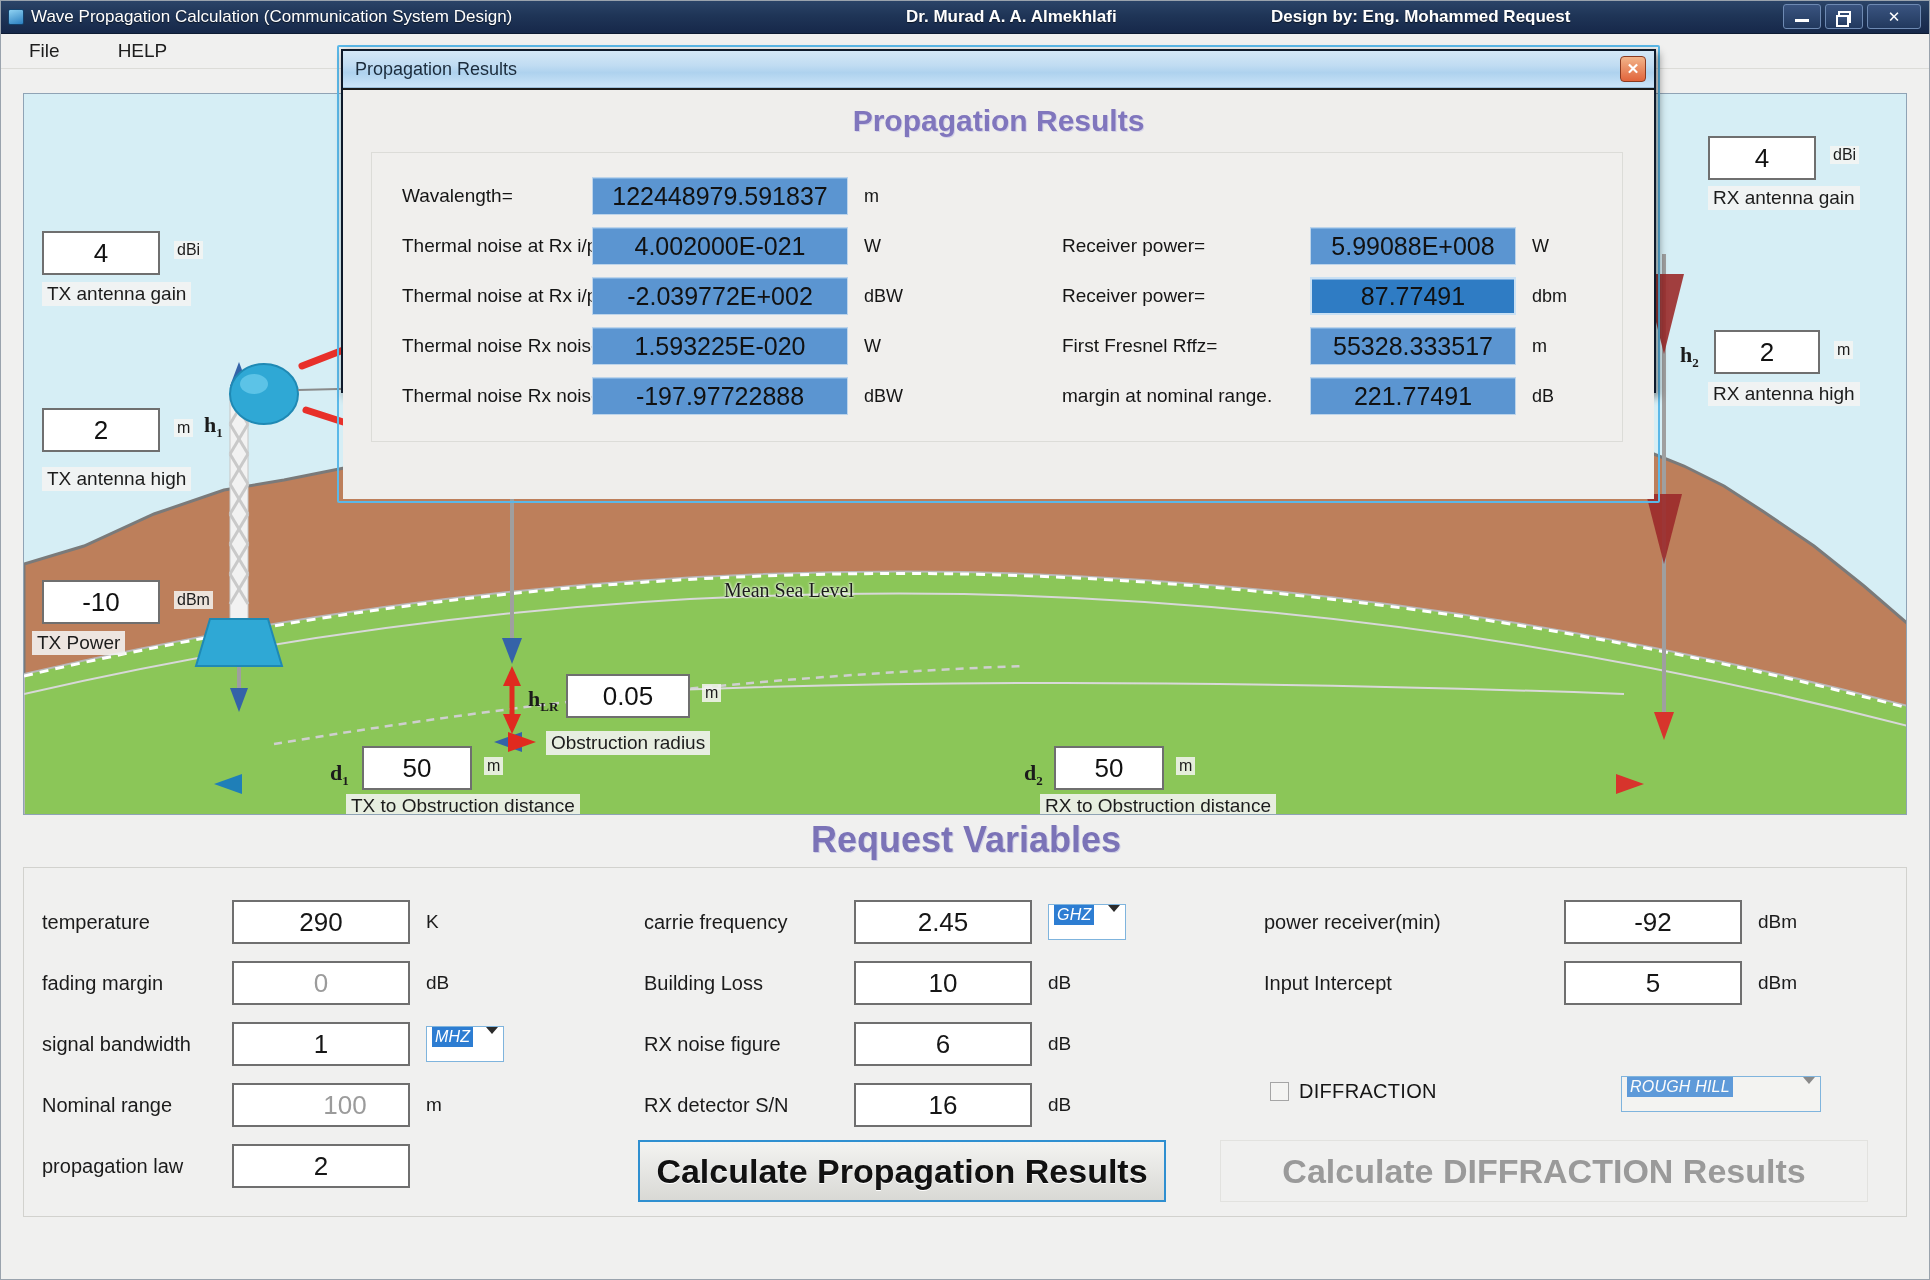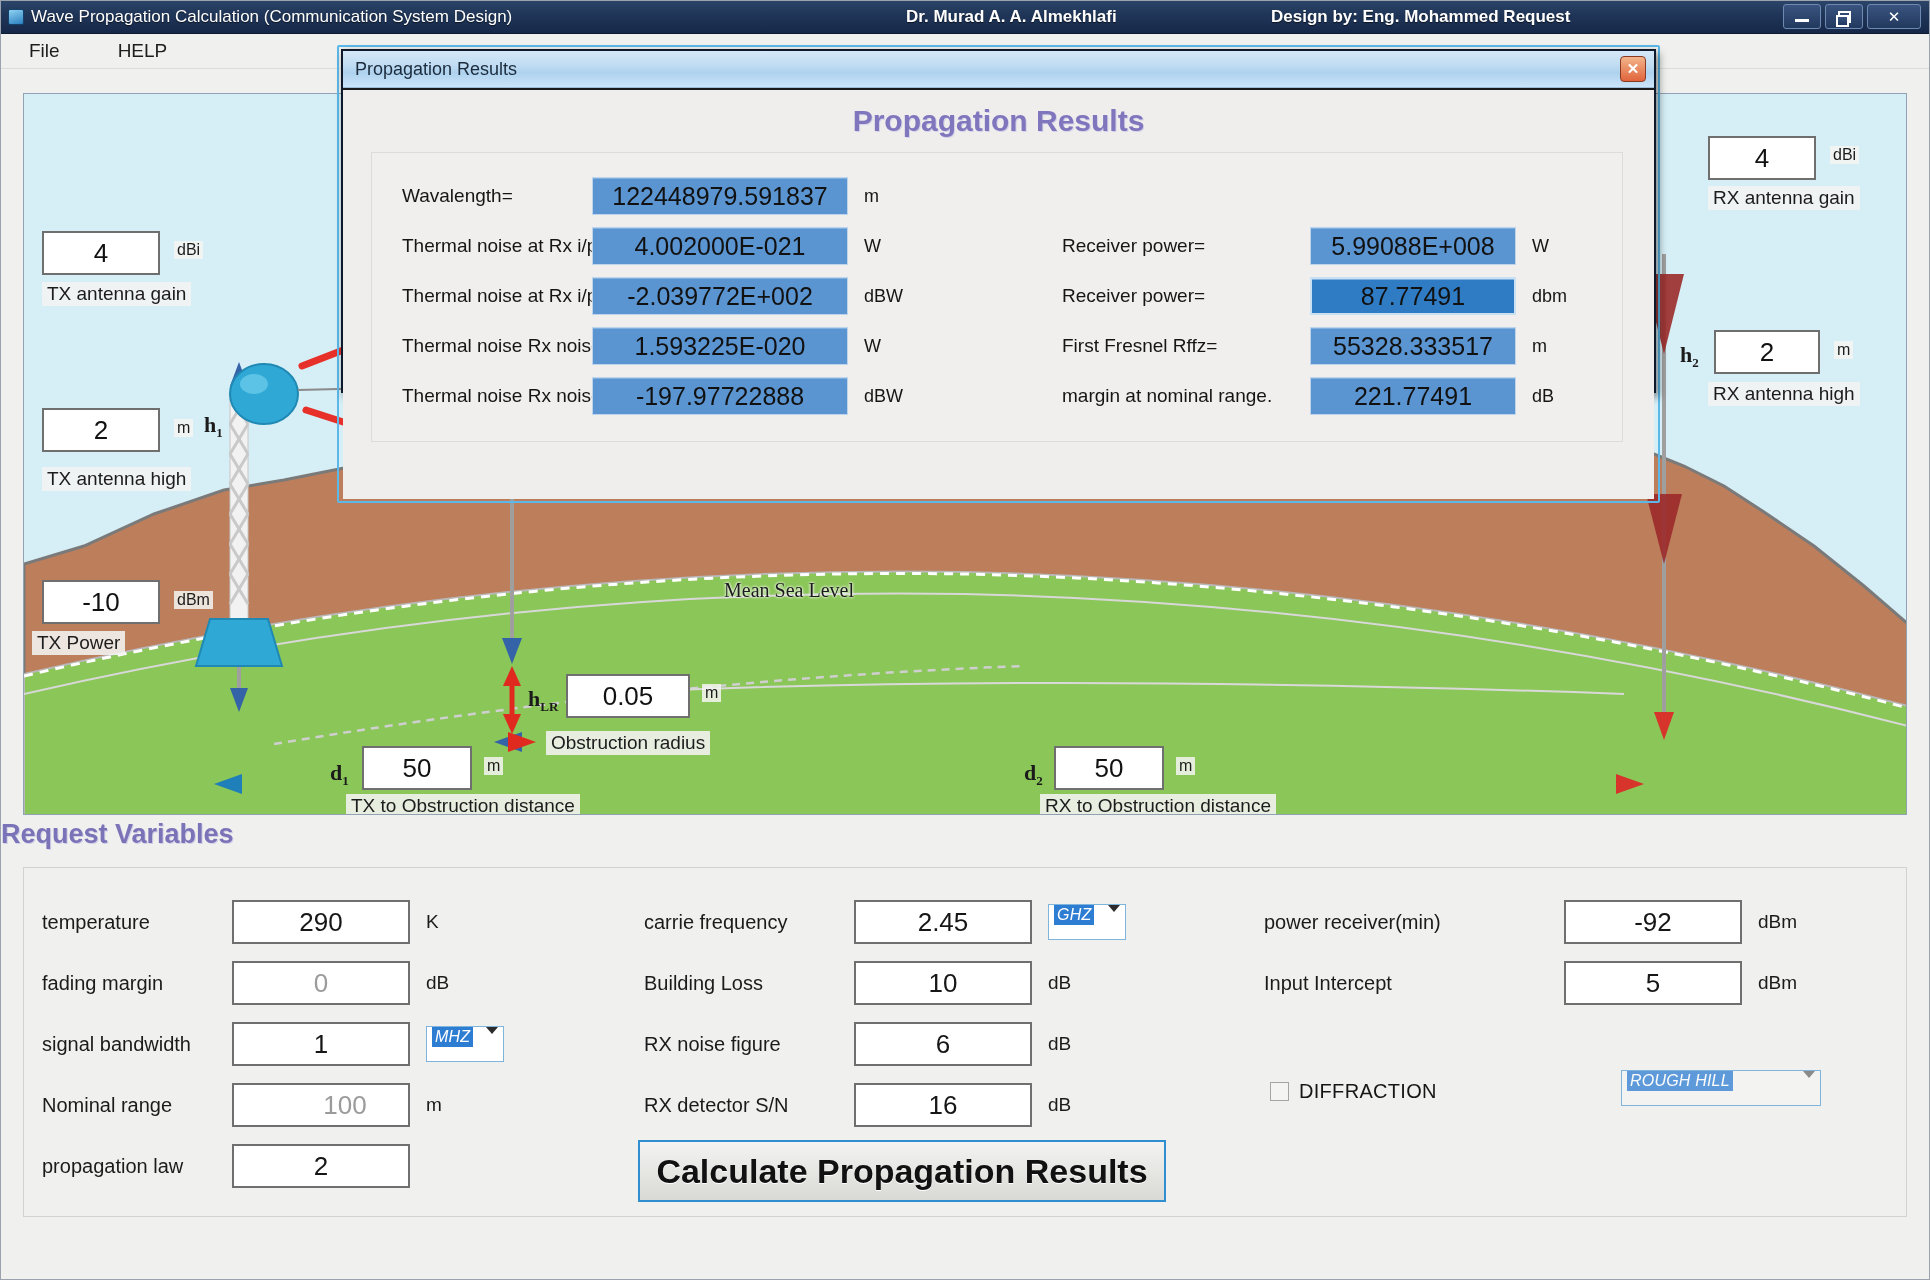--- a/index.html
+++ b/index.html
@@ -90,22 +90,22 @@
   }
   .msl {
     position: absolute; font-family: "Liberation Serif", serif;
     font-size: 20px; color: #1b1b1b; font-style: normal;
     text-shadow: 0 0 3px #fff, 0 0 3px #fff;
     white-space: nowrap;
   }
 
   
   #rv-title {
-    position: absolute; left: 0; top: 818px; width: 1930px; text-align: left;
-    font-size: 27px; font-weight: bold; color: #7b73b7;
+    position: absolute; left: 0; top: 818px; width: 1930px; text-align: center;
+    font-size: 36px; font-weight: bold; color: #7b73b7;
     text-shadow: 1px 1px 0 #cfcfe6;
   }
   #rv-panel {
     position: absolute; left: 22px; top: 866px; width: 1884px; height: 350px;
     background: #f0f0ef; border: 1px solid #d2d2ce;
   }
   .rv-row { position: absolute; display: flex; align-items: center; }
   .rv-label { font-size: 20px; color: #1b1b1b; white-space: nowrap; }
   .rv-input {
     background: #ffffff; border: 2px solid #6f6f6f; height: 44px;
@@ -430,28 +430,29 @@
       <span class="rv-input" style="width:178px;">5</span>
       <span class="rv-unit" style="margin-left:16px;">dBm</span>
     </div>
 
     <div class="rv-row" style="left:1246px; top:212px;">
       <span class="cbx-wrap">
         <span class="cbx"></span>
         <span class="cbx-label">DIFFRACTION</span>
       </span>
     </div>
-    <div class="rv-row" style="left:1580px; top:202px;padding-left:17px;">
+    <div class="rv-row" style="left:1580px; top:208px;padding-left:17px;">
       <span class="rv-combo wide">
         <span class="sel">ROUGH HILL</span>
         <span class="caret"></span>
       </span>
     </div>
 
     <div class="btn-primary" style="left:614px; top:272px; width:528px; height:62px;">Calculate Propagation Results</div>
+    <div class="btn-disabled" style="left:1196px; top:272px; width:648px; height:62px;">Calculate DIFFRACTION  Results</div>
   </div>
 
   <div id="dialog-outerglow"></div>
   <div id="dialog">
     <div id="dlg-titlebar">
       <span id="dlg-title">Propagation Results</span>
       <span id="dlg-close">
         <span>✕</span>
       </span>
     </div>

